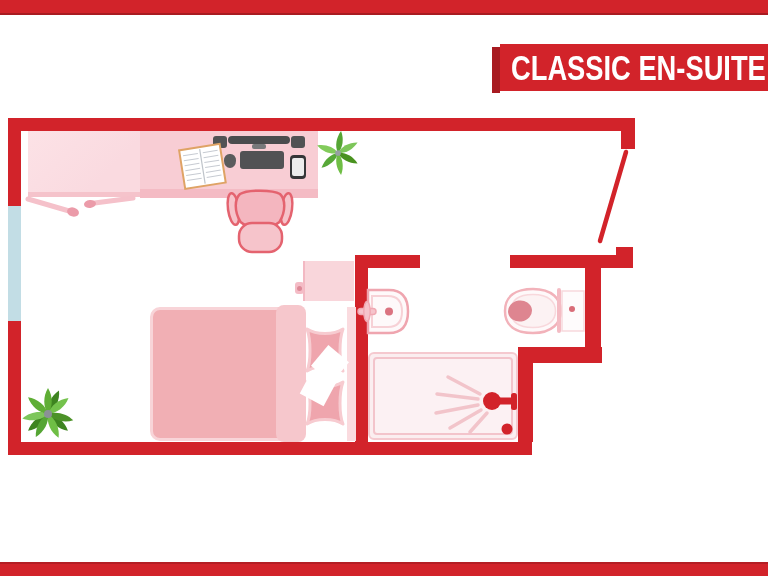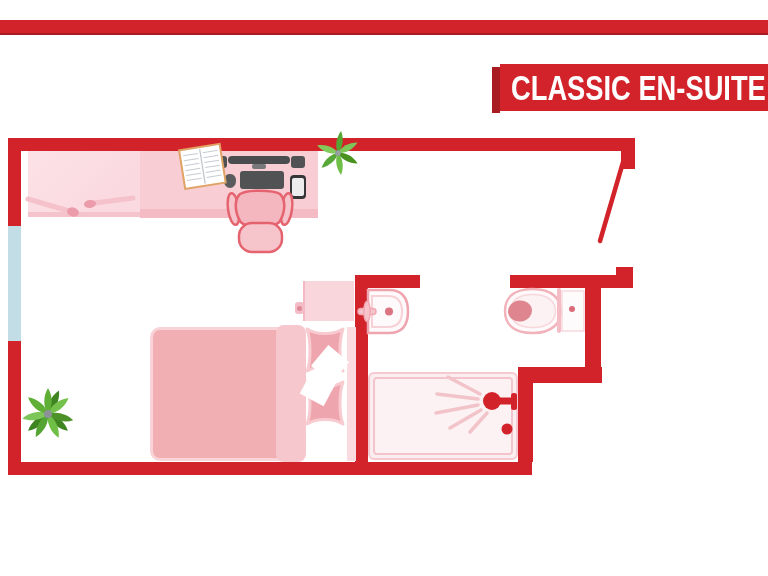--- a/index.html
+++ b/index.html
@@ -1,18 +1,18 @@
 <!DOCTYPE html>
 <html><head>
 <meta charset="utf-8">
 <style>
   html,body{margin:0;padding:0;background:#fff;}
   .page{position:relative;width:768px;height:576px;background:#FFFFFF;overflow:hidden;
         font-family:"Liberation Sans",sans-serif;}
-  .abs{position:absolute;margin-top:20px;}
+  .abs{position:absolute;}
   .red{background:#D2232A;}
   .bar-top{left:0;top:0;width:768px;height:13px;border-bottom:2px solid #A81B21;}
   .bar-bottom{left:0;top:562px;width:768px;height:14px;border-top:2px solid #B41E24;}
   .banner-fold{left:492px;top:47px;width:8px;height:46px;background:#A81B21;}
   .banner{left:500px;top:44px;width:268px;height:47px;background:#D2232A;display:flex;align-items:center;}
   .banner-title{color:#FFFFFF;font-size:35px;font-weight:800;letter-spacing:0px;white-space:nowrap;
         transform:scaleX(0.78);transform-origin:0 50%;margin-left:11px;}
   .wall{background:#D2232A;}
   .window{background:#C2DDE5;}
   .desk-left{left:28px;top:131px;width:112px;height:61px;background:#FBDBE0;

